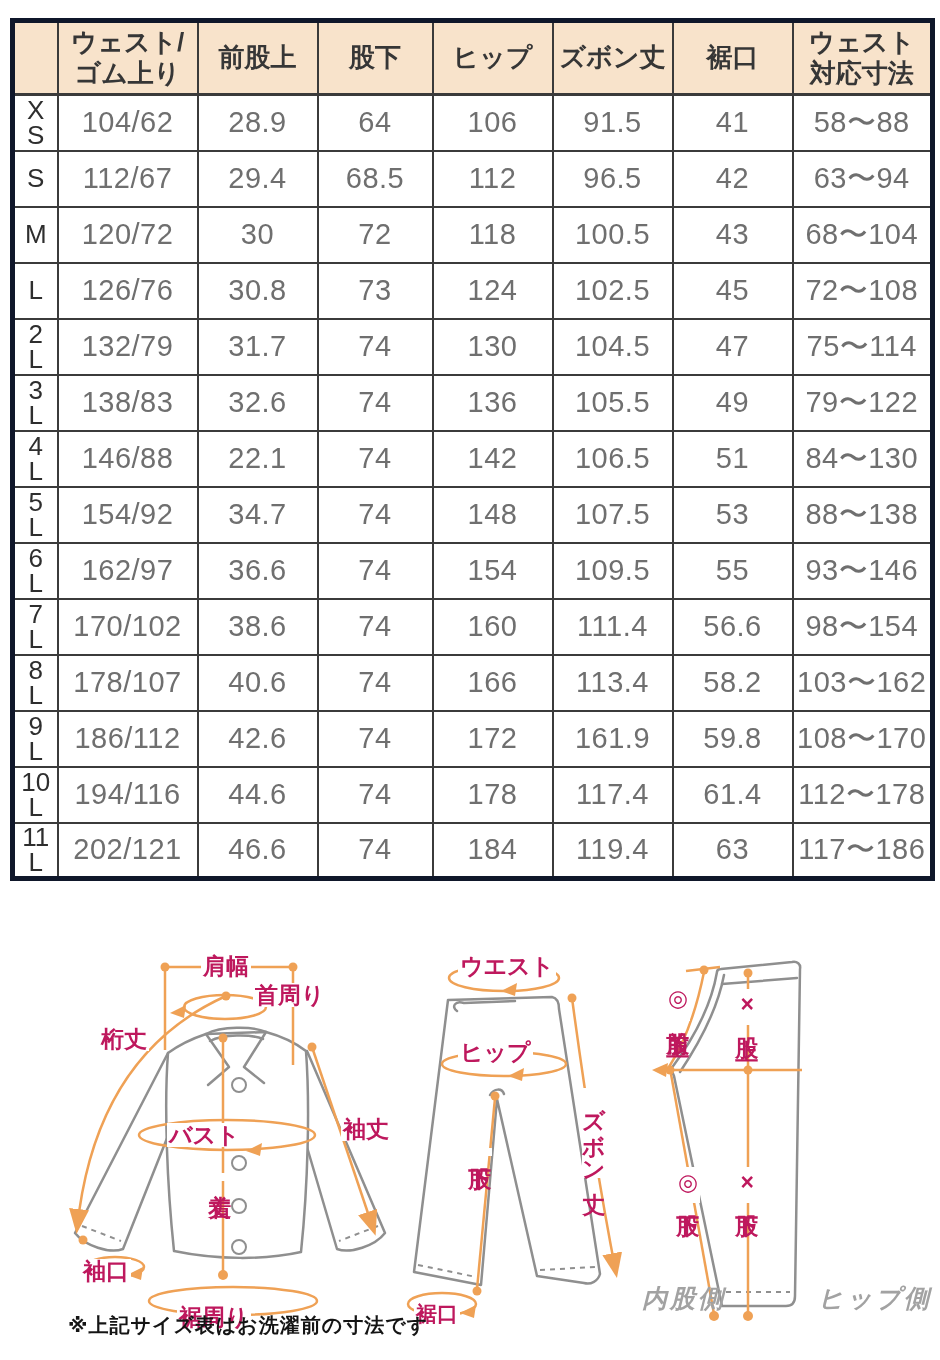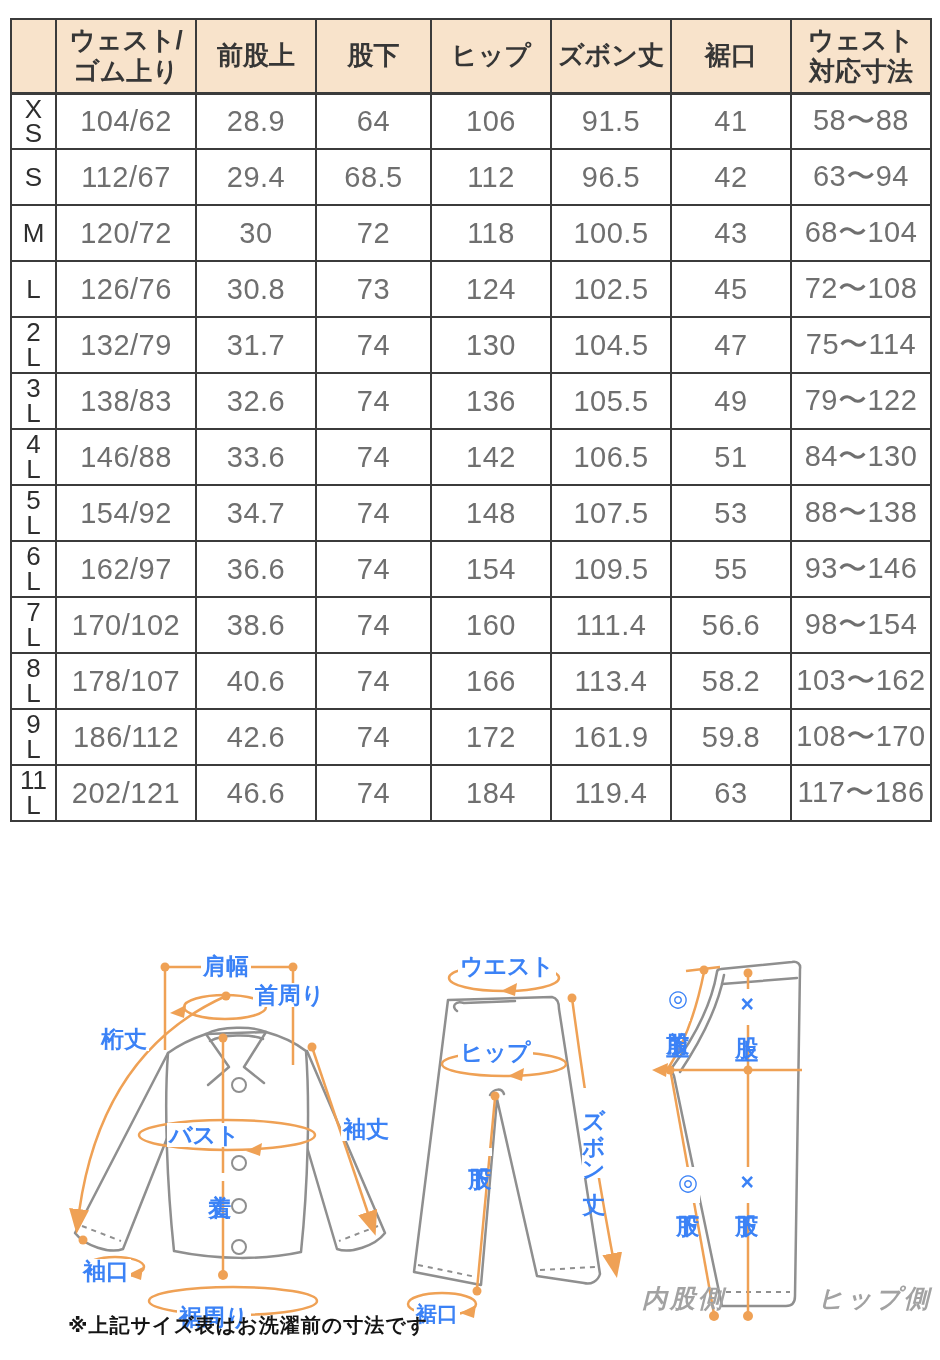--- a/index.html
+++ b/index.html
@@ -1,35 +1,35 @@
 <!DOCTYPE html>
 <html><head>
 <meta charset="utf-8">
 <style>
   * { margin:0; padding:0; box-sizing:border-box; }
   html,body { width:940px; height:1360px; background:#ffffff;
     font-family:"Liberation Sans","DejaVu Sans",sans-serif; position:relative; overflow:hidden; }
 
   
   table.size-table { position:absolute; left:10px; top:18px; width:920px;
-    border-collapse:collapse; table-layout:fixed; border:1px solid #0f172a; }
+    border-collapse:collapse; table-layout:fixed; border:5px solid #0f172a; }
   table.size-table th, table.size-table td { border:2px solid #3B3B3B; }
   table.size-table thead th { background:#F8E3CB; height:74px; vertical-align:middle;
     text-align:center; font-size:26px; font-weight:bold; color:#363636; line-height:1.2;
     border-bottom:3px solid #3B3B3B; }
   table.size-table tbody th { background:#fff; font-weight:normal; color:#2E2E2E;
     font-size:26px; text-align:center; vertical-align:middle; line-height:0.95; padding:1px 0; }
   table.size-table tbody td { background:#fff; height:56px; text-align:center;
     vertical-align:middle; font-size:29px; color:#6F6F6F; letter-spacing:0.5px; }
   .hline,.sline { display:block; }
 
   
   .diagram { position:absolute; }
   .diagram svg { position:absolute; left:0; top:0; }
-  .dlabel { position:absolute; font-weight:bold; color:#3b82f6; font-size:23px;
+  .dlabel { position:absolute; font-weight:bold; color:#be185d; font-size:23px;
     line-height:1.05; background:#fff; padding:0 2px; white-space:nowrap; }
   .vlabel { writing-mode:vertical-rl; text-orientation:upright; letter-spacing:2px;
     padding:2px 0; }
   .gray-label { color:#A2A2A2; background:transparent; font-size:25px; letter-spacing:3px;font-style:italic; }
 
   .note { position:absolute; left:68px; top:1312px; font-size:20px; font-weight:bold;
     color:#141414; letter-spacing:1px; }
 </style>
 </head>
 <body>
@@ -150,21 +150,21 @@
         <td>105.5</td>
         <td>49</td>
         <td>79〜122</td>
       </tr>
       <tr>
         <th>
           <span class="sline">4</span>
           <span class="sline">L</span>
         </th>
         <td>146/88</td>
-        <td>33.6</td>
+        <td>22.1</td>
         <td>74</td>
         <td>142</td>
         <td>106.5</td>
         <td>51</td>
         <td>84〜130</td>
       </tr>
       <tr>
         <th>
           <span class="sline">5</span>
           <span class="sline">L</span>
@@ -221,20 +221,33 @@
           <span class="sline">9</span>
           <span class="sline">L</span>
         </th>
         <td>186/112</td>
         <td>42.6</td>
         <td>74</td>
         <td>172</td>
         <td>161.9</td>
         <td>59.8</td>
         <td>108〜170</td>
+      </tr>
+      <tr>
+        <th>
+          <span class="sline">10</span>
+          <span class="sline">L</span>
+        </th>
+        <td>194/116</td>
+        <td>44.6</td>
+        <td>74</td>
+        <td>178</td>
+        <td>117.4</td>
+        <td>61.4</td>
+        <td>112〜178</td>
       </tr>
       <tr>
         <th>
           <span class="sline">11</span>
           <span class="sline">L</span>
         </th>
         <td>202/121</td>
         <td>46.6</td>
         <td>74</td>
         <td>184</td>

